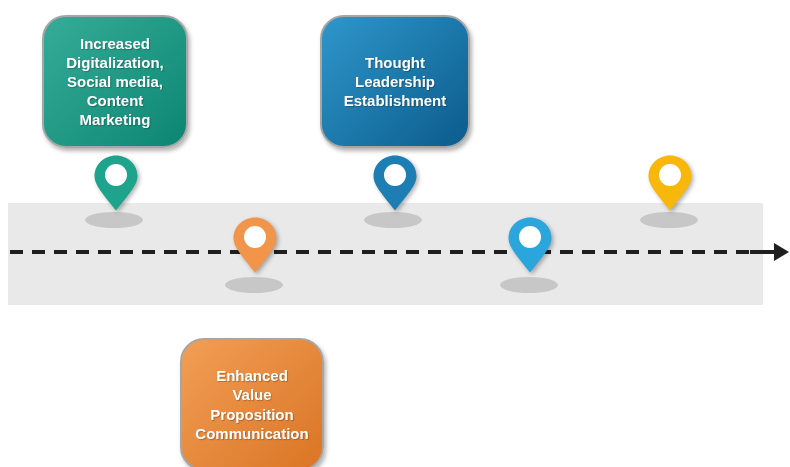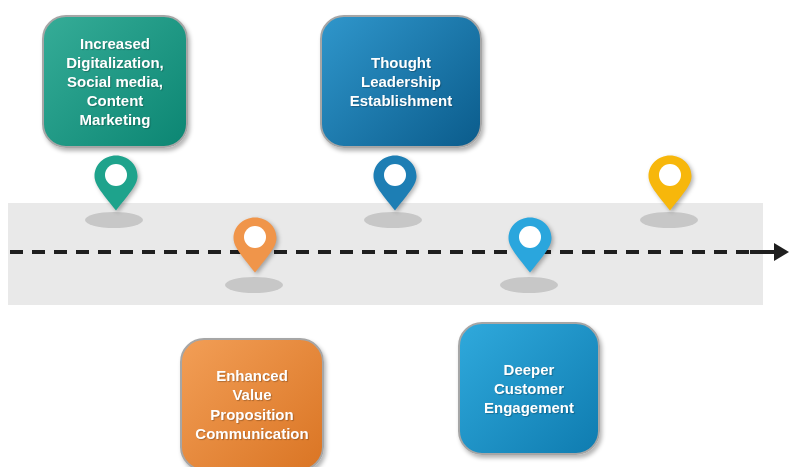--- a/index.html
+++ b/index.html
@@ -58,21 +58,21 @@
     box-shadow: 2px 3px 4px rgba(0,0,0,0.30);
     text-shadow: 1px 1px 1px rgba(0,0,0,0.25);
   }
   .card-teal   { background: linear-gradient(135deg, var(--teal_light),   var(--teal_dark)); }
   .card-blue   { background: linear-gradient(135deg, var(--blue_light),   var(--blue_dark)); }
   .card-gold   { background: linear-gradient(135deg, var(--gold_light),   var(--gold_dark)); }
   .card-orange { background: linear-gradient(135deg, var(--orange_light), var(--orange_dark)); }
   .card-sky    { background: linear-gradient(135deg, var(--sky_light),    var(--sky_dark)); }
 
   .card1 { left: 42px;  top: 15px;  width: 146px; height: 133px; justify-content: center; }
-  .card2 { left: 320px; top: 15px;  width: 162px; height: 133px; }
+  .card2 { left: 320px; top: 15px;  width: 150px; height: 133px; }
   .card3 { left: 600px; top: 15px;  width: 138px; height: 133px; }
   .card4 { left: 180px; top: 322px; width: 144px; height: 133px; margin-top: 16px; }
   .card5 { left: 458px; top: 322px; width: 142px; height: 133px; }
 
   .pin1 { left: 92px;  top: 154px; }
   .pin2 { left: 371px; top: 154px; }
   .pin3 { left: 646px; top: 154px; }
   .pin4 { left: 231px; top: 216px; }
   .pin5 { left: 506px; top: 216px; }
 
@@ -143,19 +143,14 @@
     <span>Thought
 Leadership
 Establishment</span>
   </div>
   <div class="card card-orange card4">
     <span>Enhanced
 Value
 Proposition
 Communication</span>
   </div>
-  <div class="card card-sky card5">
-    <span>Deeper
-Customer
-Engagement</span>
-  </div>
 
 </div>
 
 </body></html>

